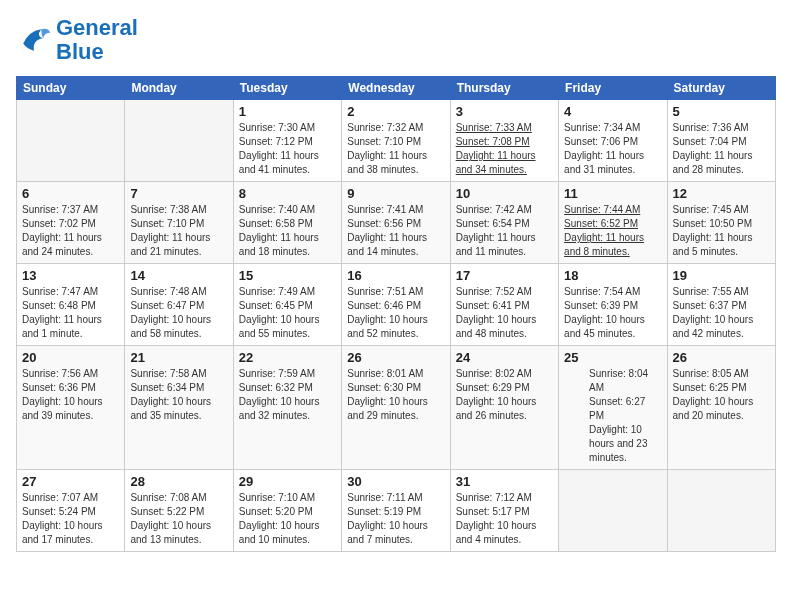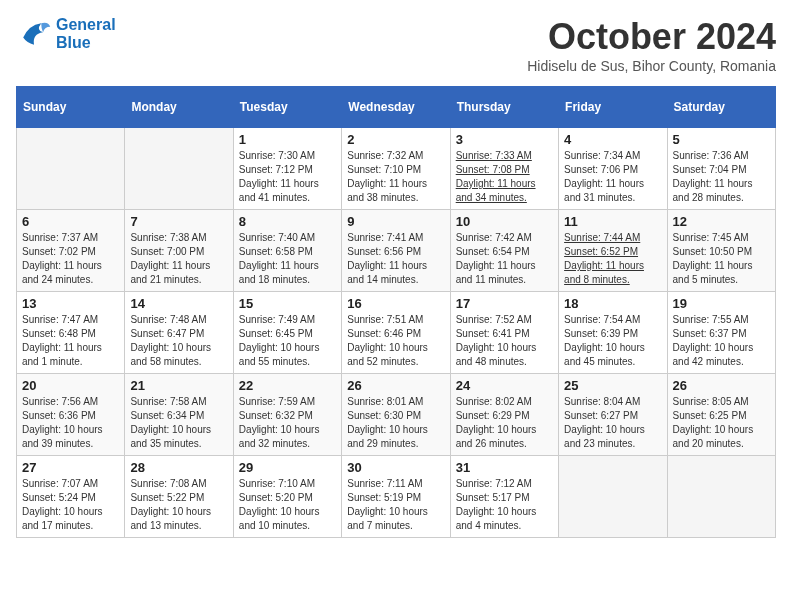--- a/index.html
+++ b/index.html
@@ -15,21 +15,21 @@
       justify-content: space-between;
       align-items: flex-start;
       margin-bottom: 12px;
     }
     .logo {
       display: flex;
       align-items: center;
       gap: 4px;
     }
     .logo-text {
-      font-size: 16px;
+      font-size: 22px;
       font-weight: bold;
       color: #333;
       line-height: 1.1;
     }
     .logo-text span {
       color: #1a6fba;
     }
     .logo-bird {
       width: 36px;
       height: 30px;
@@ -48,21 +48,21 @@
     }
     table {
       width: 100%;
       border-collapse: collapse;
       font-size: 11px;
     }
     th {
       background-color: #3366bb;
       color: #fff;
       text-align: left;
-      padding: 13px 6px;
+      padding: 4px 6px;
       font-size: 12px;
       font-weight: bold;
       border: 1px solid #3366bb;
     }
     td {
       border: 1px solid #ccc;
       vertical-align: top;
       padding: 4px 5px;
       width: 14.28%;
       min-height: 80px;
@@ -97,24 +97,20 @@
   <div class="logo">
     <svg class="logo-bird" viewBox="0 0 40 32" xmlns="http://www.w3.org/2000/svg">
       <path d="M8 20 Q14 6 28 4 Q22 12 30 14 Q18 16 20 28 Q12 26 8 20Z" fill="#1a6fba"></path>
       <path d="M28 4 Q36 2 38 8 Q32 8 30 14 Q28 10 28 4Z" fill="#5599dd"></path>
     </svg>
     <div style="display:flex;flex-direction:column;line-height:1.1">
       <span class="logo-text"><span>General</span></span>
       <span class="logo-text" style="color:#1a6fba"><span>Blue</span></span>
     </div>
   </div>
-  <div class="title-block">
-    <div class="cal-title">October 2024</div>
-    <div class="cal-subtitle">Hidiselu de Sus, Bihor County, Romania</div>
-  </div>
 </div>
 
 <table>
   <thead>
     <tr>
     <th>Sunday</th>
         <th>Monday</th>
         <th>Tuesday</th>
         <th>Wednesday</th>
         <th>Thursday</th>
@@ -160,21 +156,21 @@
       <tr>
         <td>
           <span class="day-num">6</span>
           <div class="day-info" style="white-space: pre-line;">Sunrise: 7:37 AM
 Sunset: 7:02 PM
 Daylight: 11 hours and 24 minutes.</div>
         </td>
         <td>
           <span class="day-num">7</span>
           <div class="day-info" style="white-space: pre-line;">Sunrise: 7:38 AM
-Sunset: 7:00 PM
+Sunset: 7:10 PM
 Daylight: 11 hours and 21 minutes.</div>
         </td>
         <td>
           <span class="day-num">8</span>
           <div class="day-info" style="white-space: pre-line;">Sunrise: 7:40 AM
 Sunset: 6:58 PM
 Daylight: 11 hours and 18 minutes.</div>
         </td>
         <td>
           <span class="day-num">9</span>
@@ -271,21 +267,21 @@
 Daylight: 10 hours and 29 minutes.</div>
         </td>
         <td>
           <span class="day-num">24</span>
           <div class="day-info" style="white-space: pre-line;">Sunrise: 8:02 AM
 Sunset: 6:29 PM
 Daylight: 10 hours and 26 minutes.</div>
         </td>
         <td>
           <span class="day-num">25</span>
-          <div class="day-info" style="white-space: pre-line;">Sunrise: 8:04 AM
+          <div class="day-info" style="white-space: pre-line; margin-left: 25px;">Sunrise: 8:04 AM
 Sunset: 6:27 PM
 Daylight: 10 hours and 23 minutes.</div>
         </td>
         <td>
           <span class="day-num">26</span>
           <div class="day-info" style="white-space: pre-line;">Sunrise: 8:05 AM
 Sunset: 6:25 PM
 Daylight: 10 hours and 20 minutes.</div>
         </td>
       </tr>

